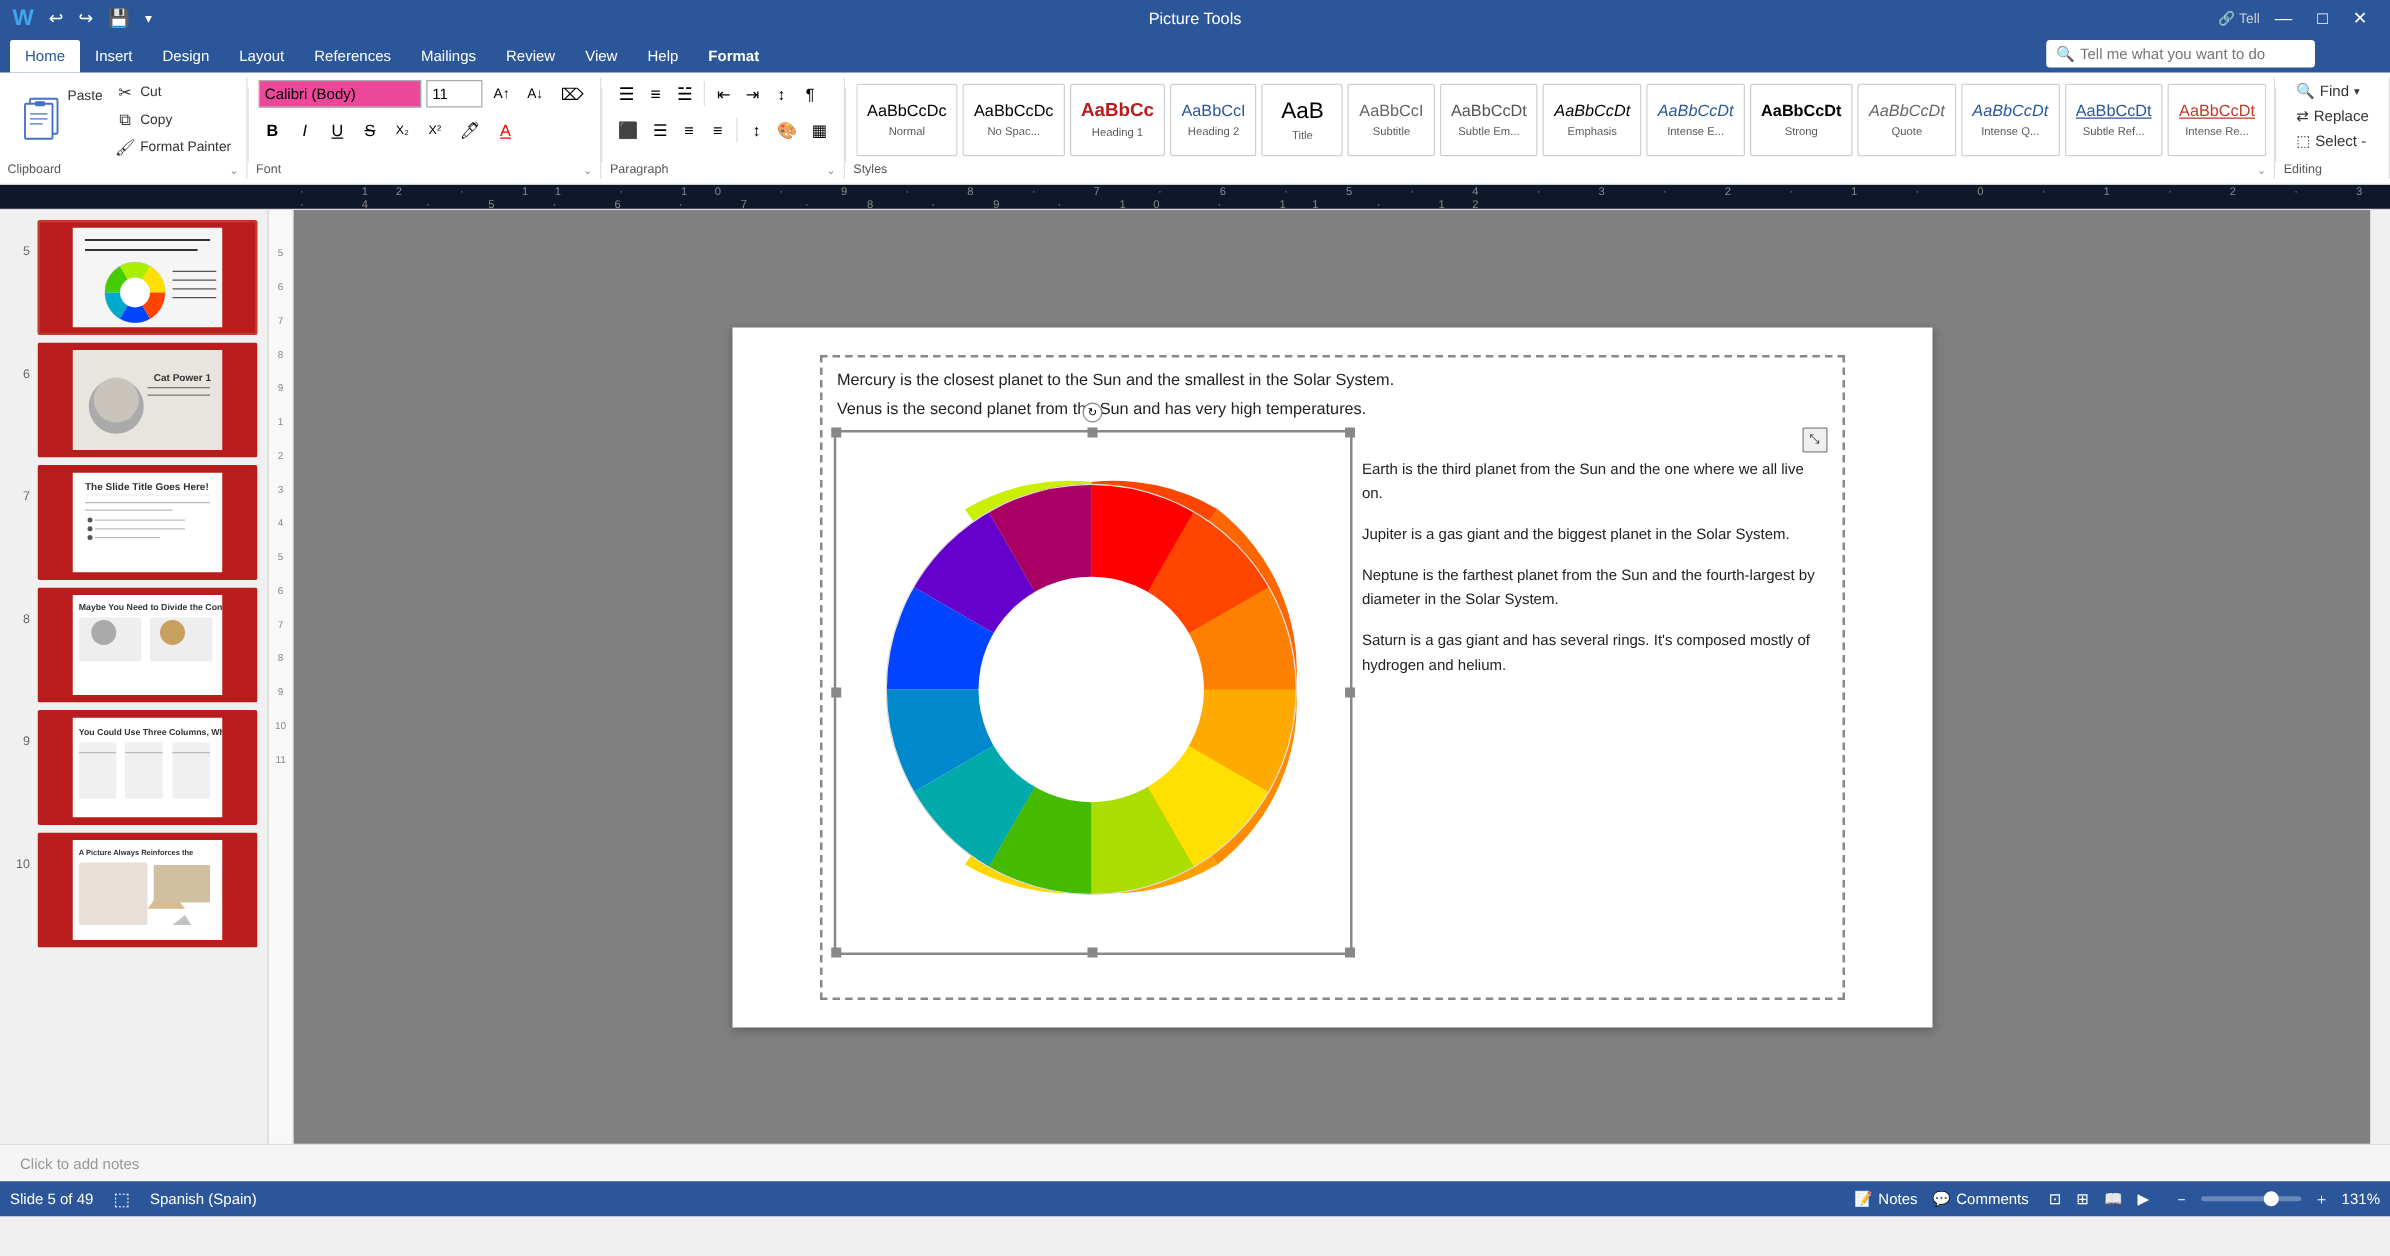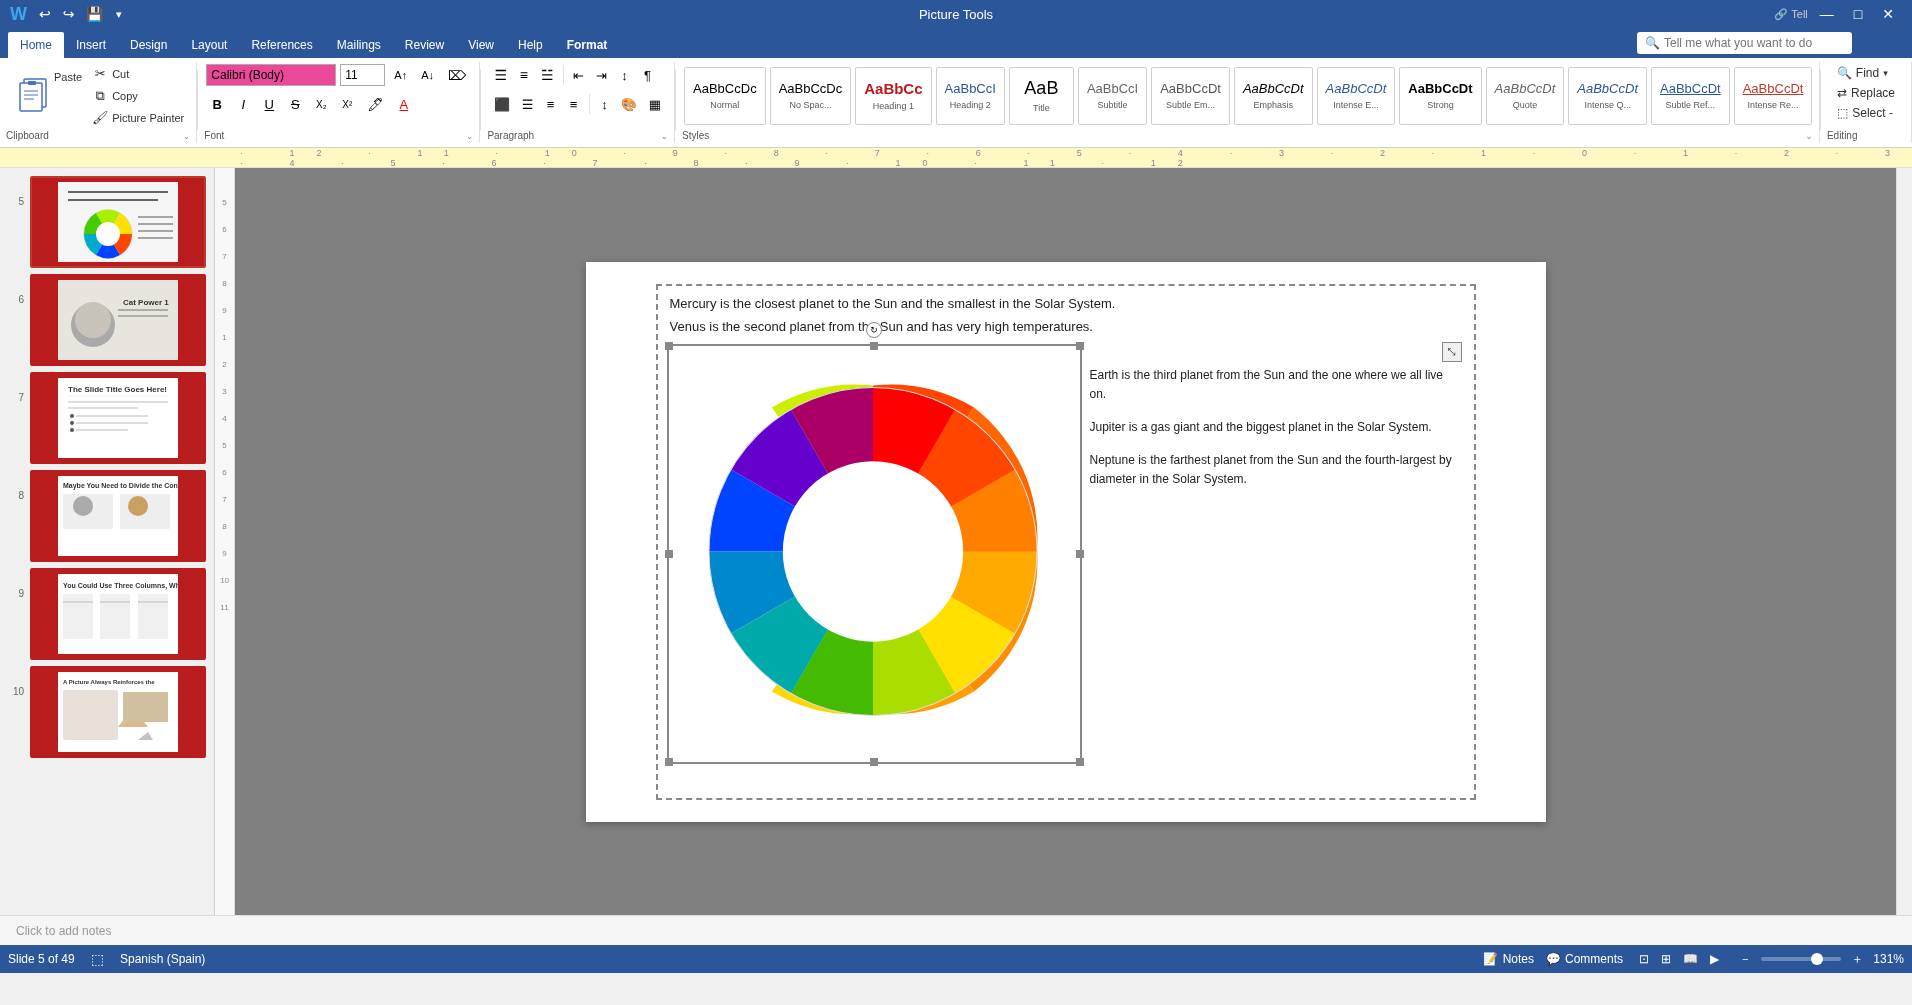--- a/index.html
+++ b/index.html
@@ -157,21 +157,21 @@
       cursor: pointer;
       border-radius: 2px;
       font-size: 12px;
       color: #333;
       white-space: nowrap;
     }
 
     
     .ruler {
       height: 20px;
-      background: #fef9c3;
+      background: #0f172a;
       border-bottom: 1px solid #ddd;
       display: flex;
       align-items: flex-start;
       padding-left: 240px;
       font-size: 9px;
       color: #888;
       overflow: hidden;
     }
 
     
@@ -363,21 +363,21 @@
       <div class="small-btn">
         <span class="small-icon">✂</span>
         <span>Cut</span>
       </div>
       <div class="small-btn">
         <span class="small-icon">⧉</span>
         <span>Copy</span>
       </div>
       <div class="small-btn">
         <span class="small-icon">🖌</span>
-        <span>Picture Painter</span>
+        <span>Format Painter</span>
       </div>
     </div>
     <div class="ribbon-section-label" style="position:absolute; bottom:2px; left:0; right:0; border:none; padding:0 6px;">
       <span>Clipboard</span>
       <span class="expand-btn">⌄</span>
     </div>
   </div>
 
   <div class="divider-v"></div>
 
@@ -729,20 +729,21 @@
           </div>
 
           <div style="flex:1; padding: 0 12px; font-size:12px; color:#222; line-height:1.6;">
 
             <div style="display:flex; justify-content:flex-end; margin-bottom:4px;">
               <div style="width:20px; height:20px; border:1px solid #888; background:#f0f0f0; display:flex; align-items:center; justify-content:center; font-size:10px; cursor:nw-resize;">⤡</div>
             </div>
             <p style="margin-bottom:14px;">Earth is the third planet from the Sun and the one where we all live on.</p>
             <p style="margin-bottom:14px;">Jupiter is a gas giant and the biggest planet in the Solar System.</p>
             <p style="margin-bottom:14px;">Neptune is the farthest planet from the Sun and the fourth-largest by diameter in the Solar System.</p>
+            <p style="margin-bottom:14px;">Saturn is a gas giant and has several rings. It's composed mostly of hydrogen and helium.</p>
           </div>
         </div>
 
         <div style="position:absolute; top:58px; left:9px; width:415px; height:420px; border:2px solid #888;">
 
           <div style="position:absolute; top:-4px; left:-4px; width:8px; height:8px; background:#888; cursor:nw-resize;"></div>
           <div style="position:absolute; top:-4px; right:-4px; width:8px; height:8px; background:#888; cursor:ne-resize;"></div>
           <div style="position:absolute; bottom:-4px; left:-4px; width:8px; height:8px; background:#888; cursor:sw-resize;"></div>
           <div style="position:absolute; bottom:-4px; right:-4px; width:8px; height:8px; background:#888; cursor:se-resize;"></div>
 

